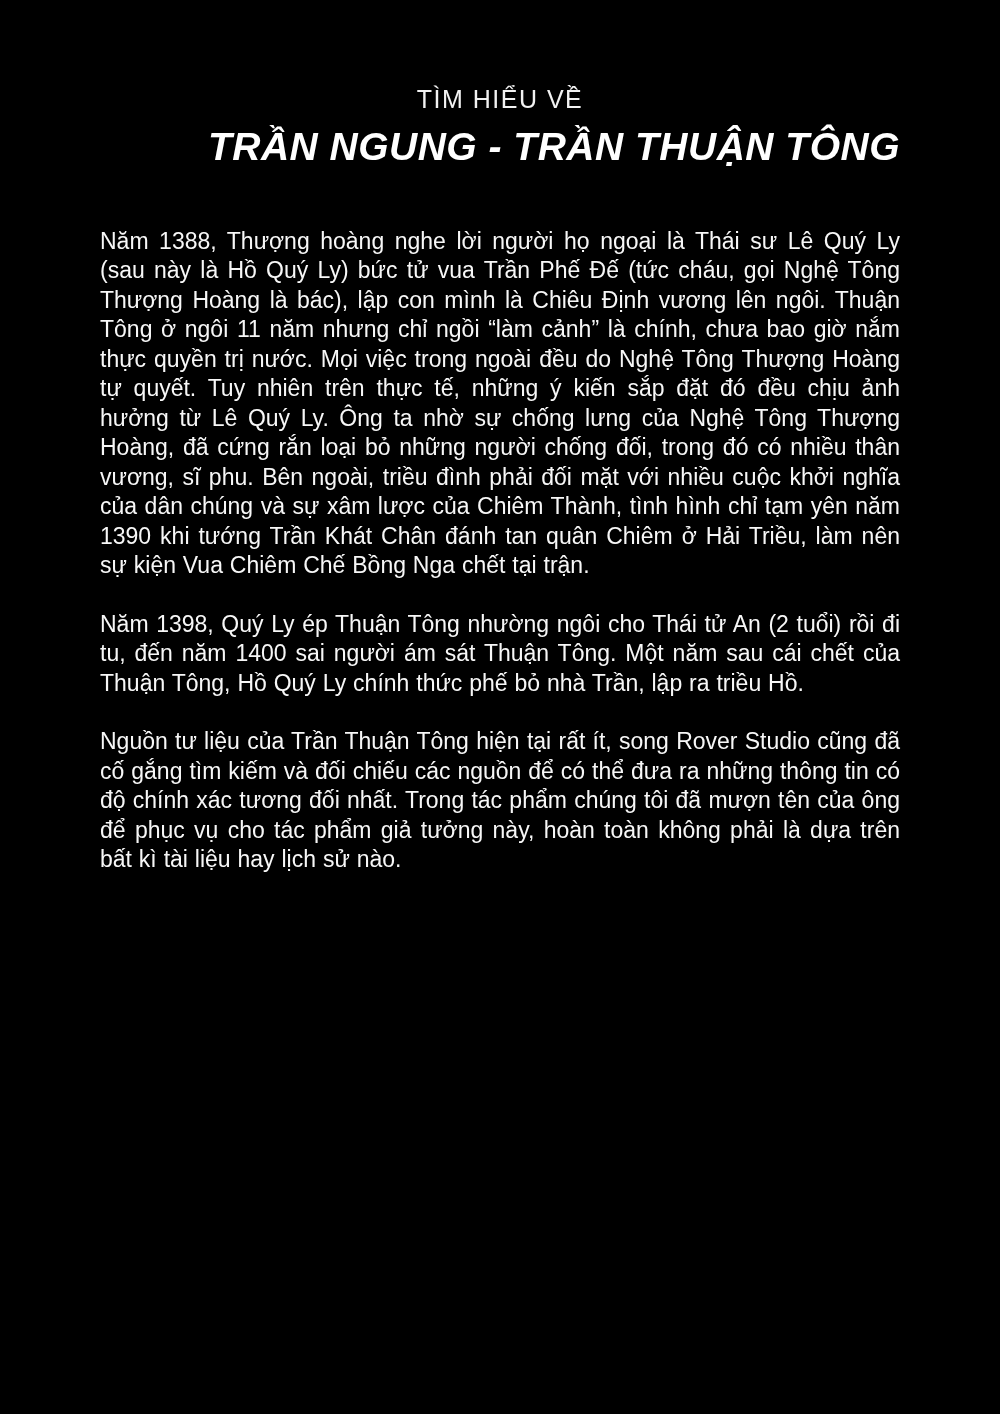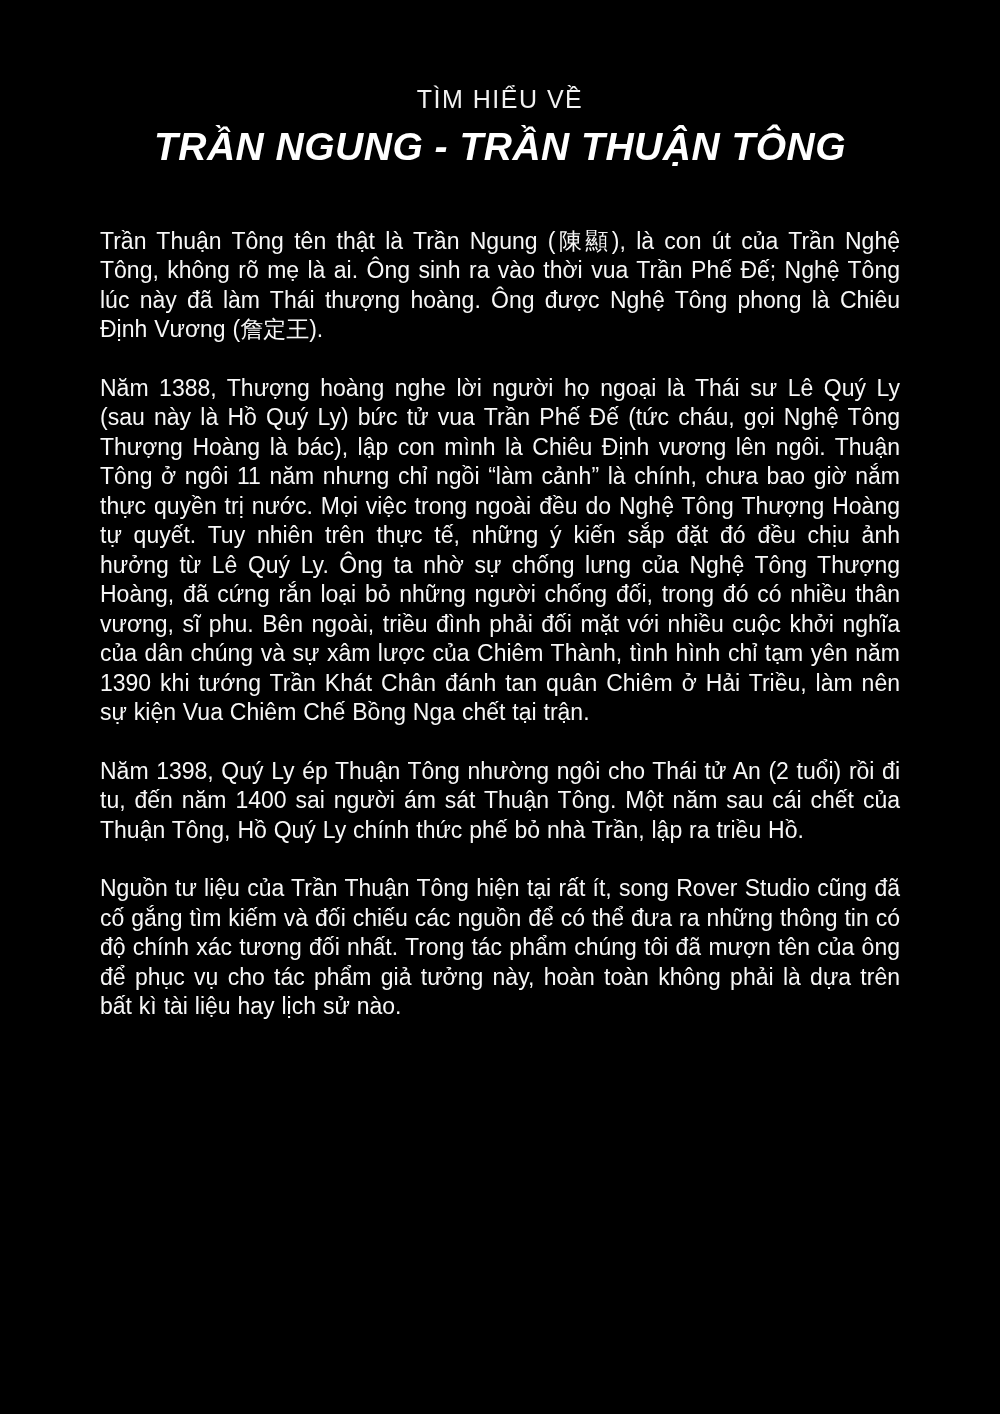--- a/index.html
+++ b/index.html
@@ -22,21 +22,21 @@
   .kicker {
     text-align: center;
     font-size: 25px;
     font-weight: 400;
     letter-spacing: 1.5px;
     color: #f2f2f2;
     margin: 0 0 10px 0;
     line-height: 1.2;
   }
   .title {
-    text-align: center;
+    text-align: right;
     font-size: 39px;
     font-style: italic;
     font-weight: 700;
     letter-spacing: 0.5px;
     color: #ffffff;
     margin: 0 0 56px 0;
     line-height: 1.2;
   }
   .article p {
     font-size: 23px;
@@ -49,18 +49,17 @@
 </style>
 </head>
 <body>
 
 <div class="page">
   <div class="kicker">TÌM HIỂU VỀ</div>
 
   <h1 class="title">TRẦN NGUNG - TRẦN THUẬN TÔNG</h1>
 
   <div class="article">
-    <p>Trần Thuận Tông tên thật là Trần Ngung (陳顯), là con út của Trần Nghệ Tông, không rõ mẹ là ai. Ông sinh ra vào thời vua Trần Phế Đế; Nghệ Tông lúc này đã làm Thái thượng hoàng. Ông được Nghệ Tông phong là Chiêu Định Vương (詹定王).</p>
     <p>Năm 1388, Thượng hoàng nghe lời người họ ngoại là Thái sư Lê Quý Ly (sau này là Hồ Quý Ly) bức tử vua Trần Phế Đế (tức cháu, gọi Nghệ Tông Thượng Hoàng là bác), lập con mình là Chiêu Định vương lên ngôi. Thuận Tông ở ngôi 11 năm nhưng chỉ ngồi “làm cảnh” là chính, chưa bao giờ nắm thực quyền trị nước. Mọi việc trong ngoài đều do Nghệ Tông Thượng Hoàng tự quyết. Tuy nhiên trên thực tế, những ý kiến sắp đặt đó đều chịu ảnh hưởng từ Lê Quý Ly. Ông ta nhờ sự chống lưng của Nghệ Tông Thượng Hoàng, đã cứng rắn loại bỏ những người chống đối, trong đó có nhiều thân vương, sĩ phu. Bên ngoài, triều đình phải đối mặt với nhiều cuộc khởi nghĩa của dân chúng và sự xâm lược của Chiêm Thành, tình hình chỉ tạm yên năm 1390 khi tướng Trần Khát Chân đánh tan quân Chiêm ở Hải Triều, làm nên sự kiện Vua Chiêm Chế Bồng Nga chết tại trận.</p>
     <p>Năm 1398, Quý Ly ép Thuận Tông nhường ngôi cho Thái tử An (2 tuổi) rồi đi tu, đến năm 1400 sai người ám sát Thuận Tông. Một năm sau cái chết của Thuận Tông, Hồ Quý Ly chính thức phế bỏ nhà Trần, lập ra triều Hồ.</p>
     <p>Nguồn tư liệu của Trần Thuận Tông hiện tại rất ít, song Rover Studio cũng đã cố gắng tìm kiếm và đối chiếu các nguồn để có thể đưa ra những thông tin có độ chính xác tương đối nhất. Trong tác phẩm chúng tôi đã mượn tên của ông để phục vụ cho tác phẩm giả tưởng này, hoàn toàn không phải là dựa trên bất kì tài liệu hay lịch sử nào.</p>
   </div>
 </div>
 
 </body></html>

